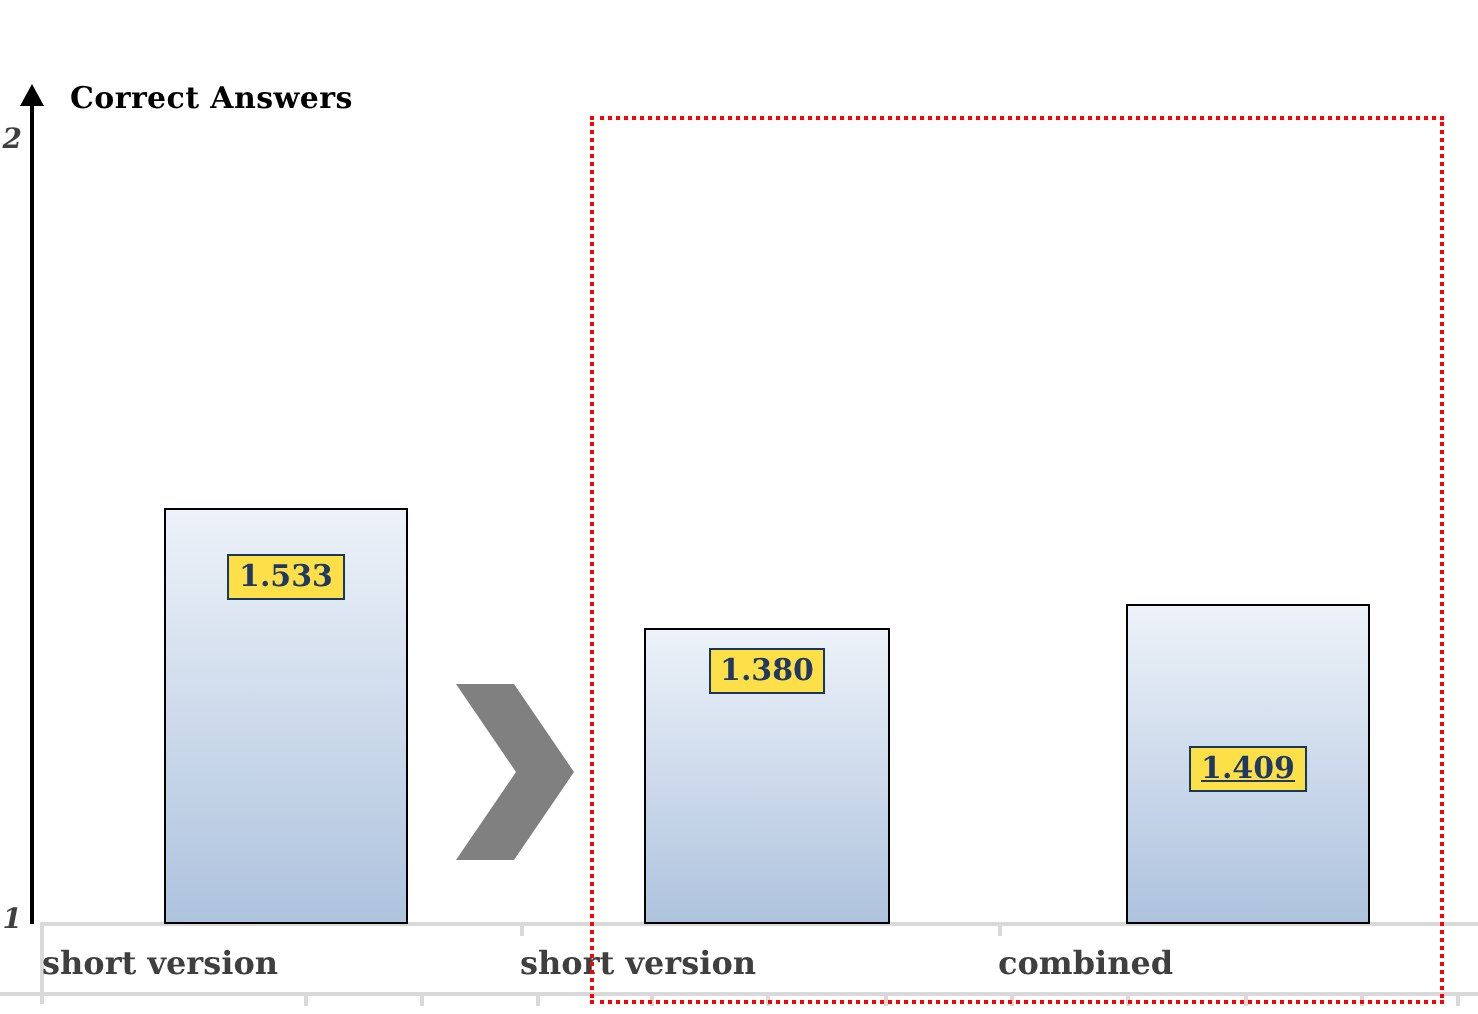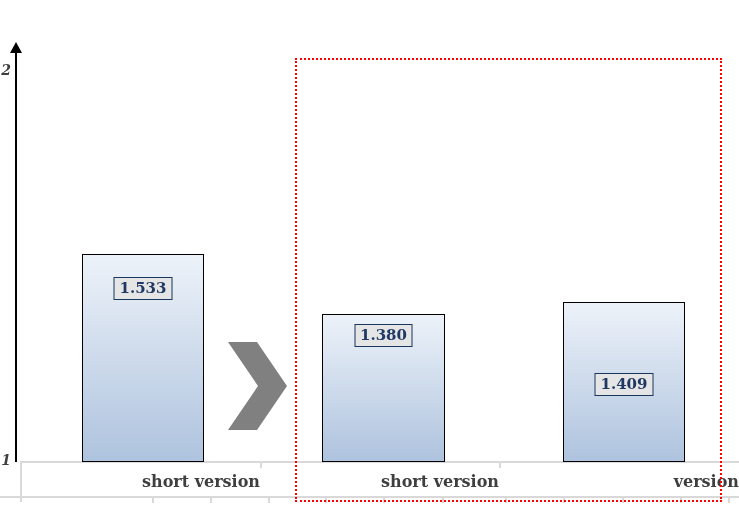--- a/index.html
+++ b/index.html
@@ -27,61 +27,62 @@
   .strip-left{position:absolute;left:20px;top:461px;width:2px;height:41px;background:var(--grid-line);}
   .bottomline{position:absolute;left:0px;top:496px;width:739px;height:2px;background:var(--grid-line);}
   .tick-bottom{position:absolute;top:497px;width:2px;height:6px;background:var(--grid-line);}
   .tick-cat{position:absolute;top:462px;width:2px;height:6px;background:var(--grid-line);}
   .bar{
     position:absolute;box-sizing:border-box;border:1px solid var(--bar-border);
     background:linear-gradient(to bottom, var(--bar-fill-top) 0%, var(--bar-fill-bottom) 100%);
   }
   .vbox{
     position:absolute;transform:translateX(-50%);
-    background:#e5e5e5;border:1px solid var(--value-box-border);
+    background:#fde047;border:1px solid var(--value-box-border);
     color:var(--value-text);font-size:15px;font-weight:bold;
     padding:2px 5px;line-height:17px;white-space:nowrap;
   }
   .cat{
-    position:absolute;top:472px;text-align:right;
+    position:absolute;top:472px;text-align:left;
     font-size:16px;font-weight:bold;color:var(--category-text);
   }
   .red-box{
     position:absolute;left:295px;top:58px;width:427px;height:444px;box-sizing:border-box;
     border:2px dotted var(--highlight-border);
   }
   .chevron{position:absolute;left:228px;top:342px;}
 </style>
 </head>
 <body>
 
 <div class="stage">
 
+  <div class="chart-title">Correct Answers</div>
 
   <div class="yaxis-arrow"></div>
   <div class="yaxis-line"></div>
   <span class="ytick t2">2</span>
   <span class="ytick t1">1</span>
 
   <div class="baseline"></div>
   <div class="strip-left"></div>
   <div class="bottomline"></div>
 
   <div id="bars">
       <div class="bar" style="left: 82px; top: 254px; width: 122px; height: 208px;"></div>
       <div class="bar" style="left: 322px; top: 314px; width: 123px; height: 148px;"></div>
       <div class="bar" style="left: 563px; top: 302px; width: 122px; height: 160px;"></div>
     </div>
   <div id="labels">
       <div class="vbox" style="left: 143px; top: 277px;">1.533</div>
       <div class="cat" style="left: 21px; width: 239px;">short version</div>
       <div class="vbox" style="left: 383.5px; top: 324px;">1.380</div>
       <div class="cat" style="left: 260px; width: 239px;">short version</div>
-      <div class="vbox" style="left: 624px; top: 373px;">1.409</div>
-      <div class="cat" style="left: 499px; width: 240px;">version</div>
+      <div class="vbox" style="left: 624px; top: 373px; text-decoration: underline;">1.409</div>
+      <div class="cat" style="left: 499px; width: 240px;">combined</div>
     </div>
   <div id="ticks">
       <div class="tick-cat" style="left: 260px;"></div>
       <div class="tick-cat" style="left: 499px;"></div>
       <div class="tick-bottom" style="left: 152px;"></div>
       <div class="tick-bottom" style="left: 210px;"></div>
       <div class="tick-bottom" style="left: 268px;"></div>
       <div class="tick-bottom" style="left: 325px;"></div>
       <div class="tick-bottom" style="left: 383px;"></div>
       <div class="tick-bottom" style="left: 442px;"></div>

